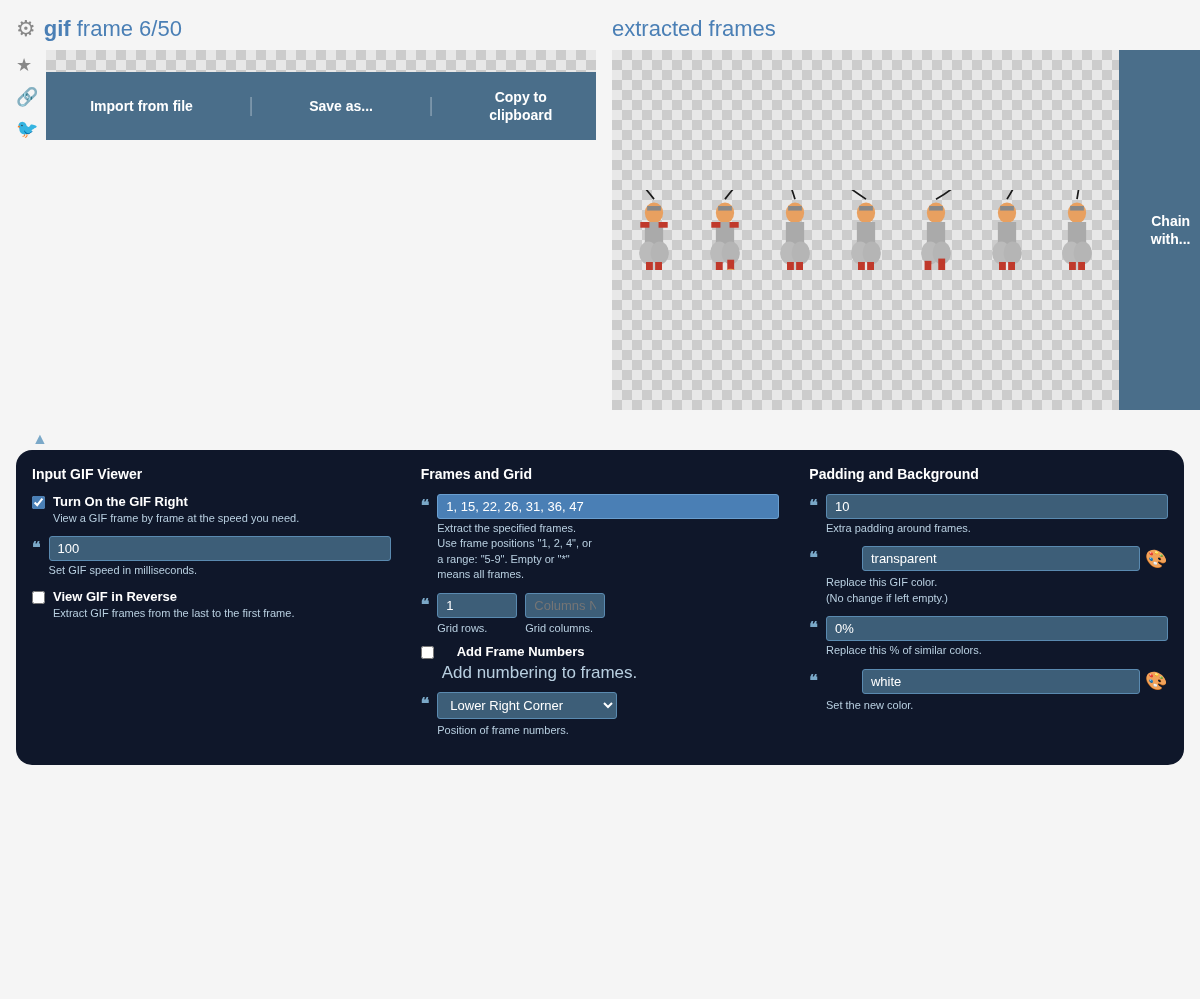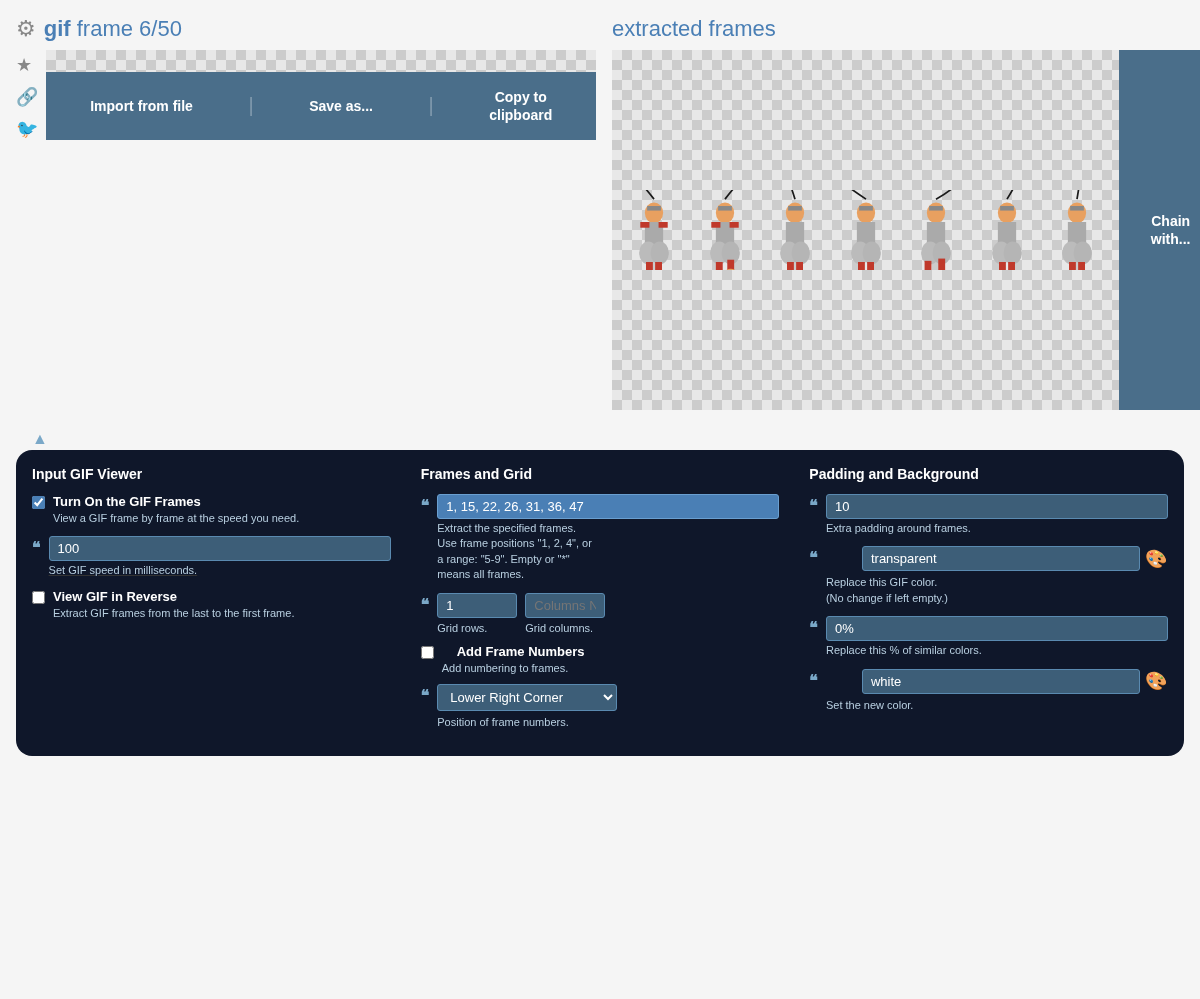--- a/index.html
+++ b/index.html
@@ -159,21 +159,21 @@
       font-size: 13px;
       width: 80px;
     }
 
     .grid-labels { display: flex; gap: 8px; }
     .grid-label { color: #b8cfe0; font-size: 11px; width: 80px; }
 
     .checkbox-add { display: flex; align-items: flex-start; gap: 8px; margin-bottom: 8px; }
     .checkbox-add input { margin-top: 2px; }
     .checkbox-add .option-label { color: white; font-size: 13px; font-weight: bold; margin-left: 15px; }
-    .checkbox-add .option-desc { color: #b8cfe0; font-size: 11px; }
+    .checkbox-add .option-desc { color: #b8cfe0; font-size: 17px; }
 
     .select-row { display: flex; align-items: center; gap: 8px; margin-bottom: 4px; }
     .position-select {
       background: #3d5e78;
       border: 1px solid #5a8ab0;
       color: white;
       padding: 4px 8px;
       border-radius: 3px;
       font-size: 13px;
       width: 180px;
@@ -368,29 +368,29 @@
 
     <div class="options-panel">
 
       <div class="options-col">
         <div class="options-col-title">Input GIF Viewer</div>
 
         <div class="option-row">
           <div class="checkbox-wrap">
             <input type="checkbox" checked="" style="">
             <div>
-              <div class="option-label">Turn On the GIF Frames</div>
+              <div class="option-label">Turn On the GIF Right</div>
               <div class="option-desc">View a GIF frame by frame at the speed you need.</div>
             </div>
           </div>
         </div>
 
         <div class="option-row" style="margin-top:4px;">
           <span class="quote-icon">❝</span>
-          <div style="flex:1;text-decoration:underline;">
+          <div style="flex:1;">
             <input class="text-input" type="text" value="100" style="">
             <div class="option-desc">Set GIF speed in milliseconds.</div>
           </div>
         </div>
 
         <div class="option-row" style="margin-top:6px;">
           <div class="checkbox-wrap">
             <input type="checkbox" style="">
             <div>
               <div class="option-label">View GIF in Reverse</div>

